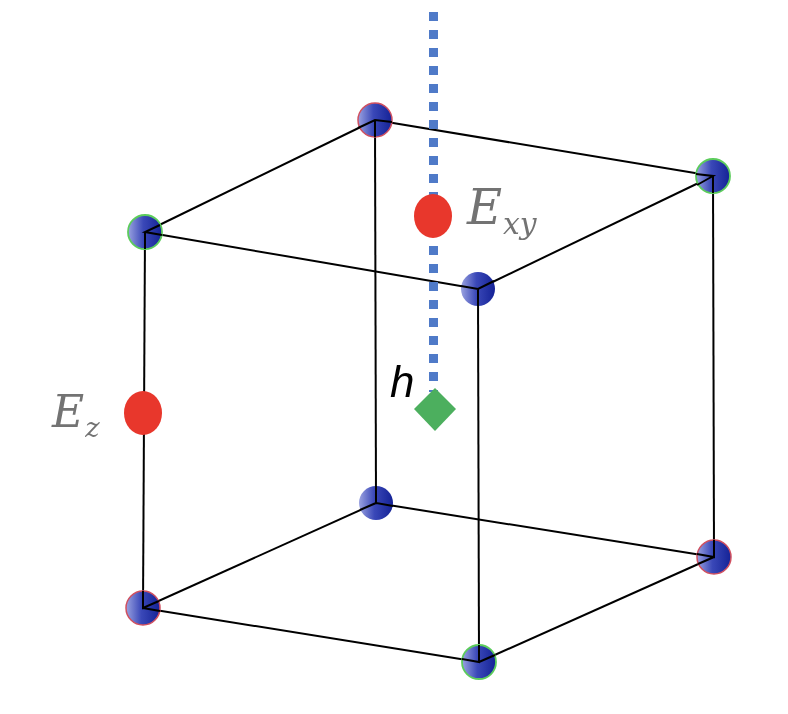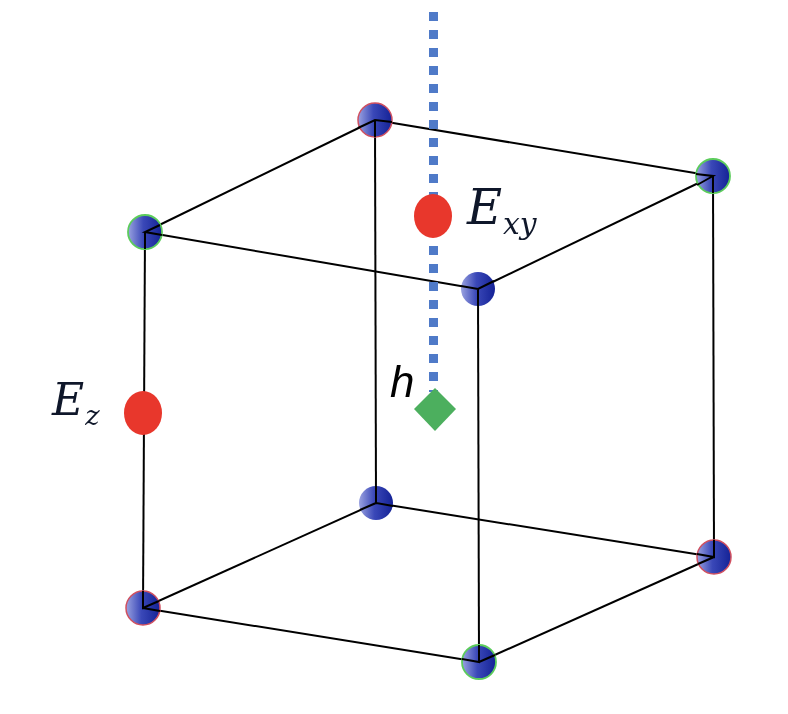--- a/index.html
+++ b/index.html
@@ -18,21 +18,21 @@
       position: absolute;
       left: 0;
       top: 0;
       width: 788px;
       height: 714px;
     }
     .label-math {
       position: absolute;
       font-family: "DejaVu Serif", "Liberation Serif", serif;
       font-style: italic;
-      color: #0f172a;
+      color: #737373;
       white-space: nowrap;
       line-height: 1;
     }
     .label-math .sub {
       font-size: 0.62em;
       position: relative;
       top: 0.35em;
       margin-left: 1px;
     }
     .label-sans {
@@ -114,17 +114,17 @@
 
   <ellipse cx="143" cy="413" rx="19" ry="22" fill="#e8372c"></ellipse>
 
   <polygon points="435,388 456,409 435,431 414,409" fill="#4caf5e"></polygon>
 </svg>
 
 <div class="label-math" style="left:467px; top:183px; font-size:48px;">
   <span>E</span><span class="sub">xy</span>
 </div>
 
-<div class="label-math" style="left:52px; top:378px; font-size:44px;">
+<div class="label-math" style="left:52px; top:390px; font-size:44px;">
   <span>E</span><span class="sub">z</span>
 </div>
 
 <div class="label-sans" style="left:390px; top:360px; font-size:44px;">h</div>
 
 </body></html>

